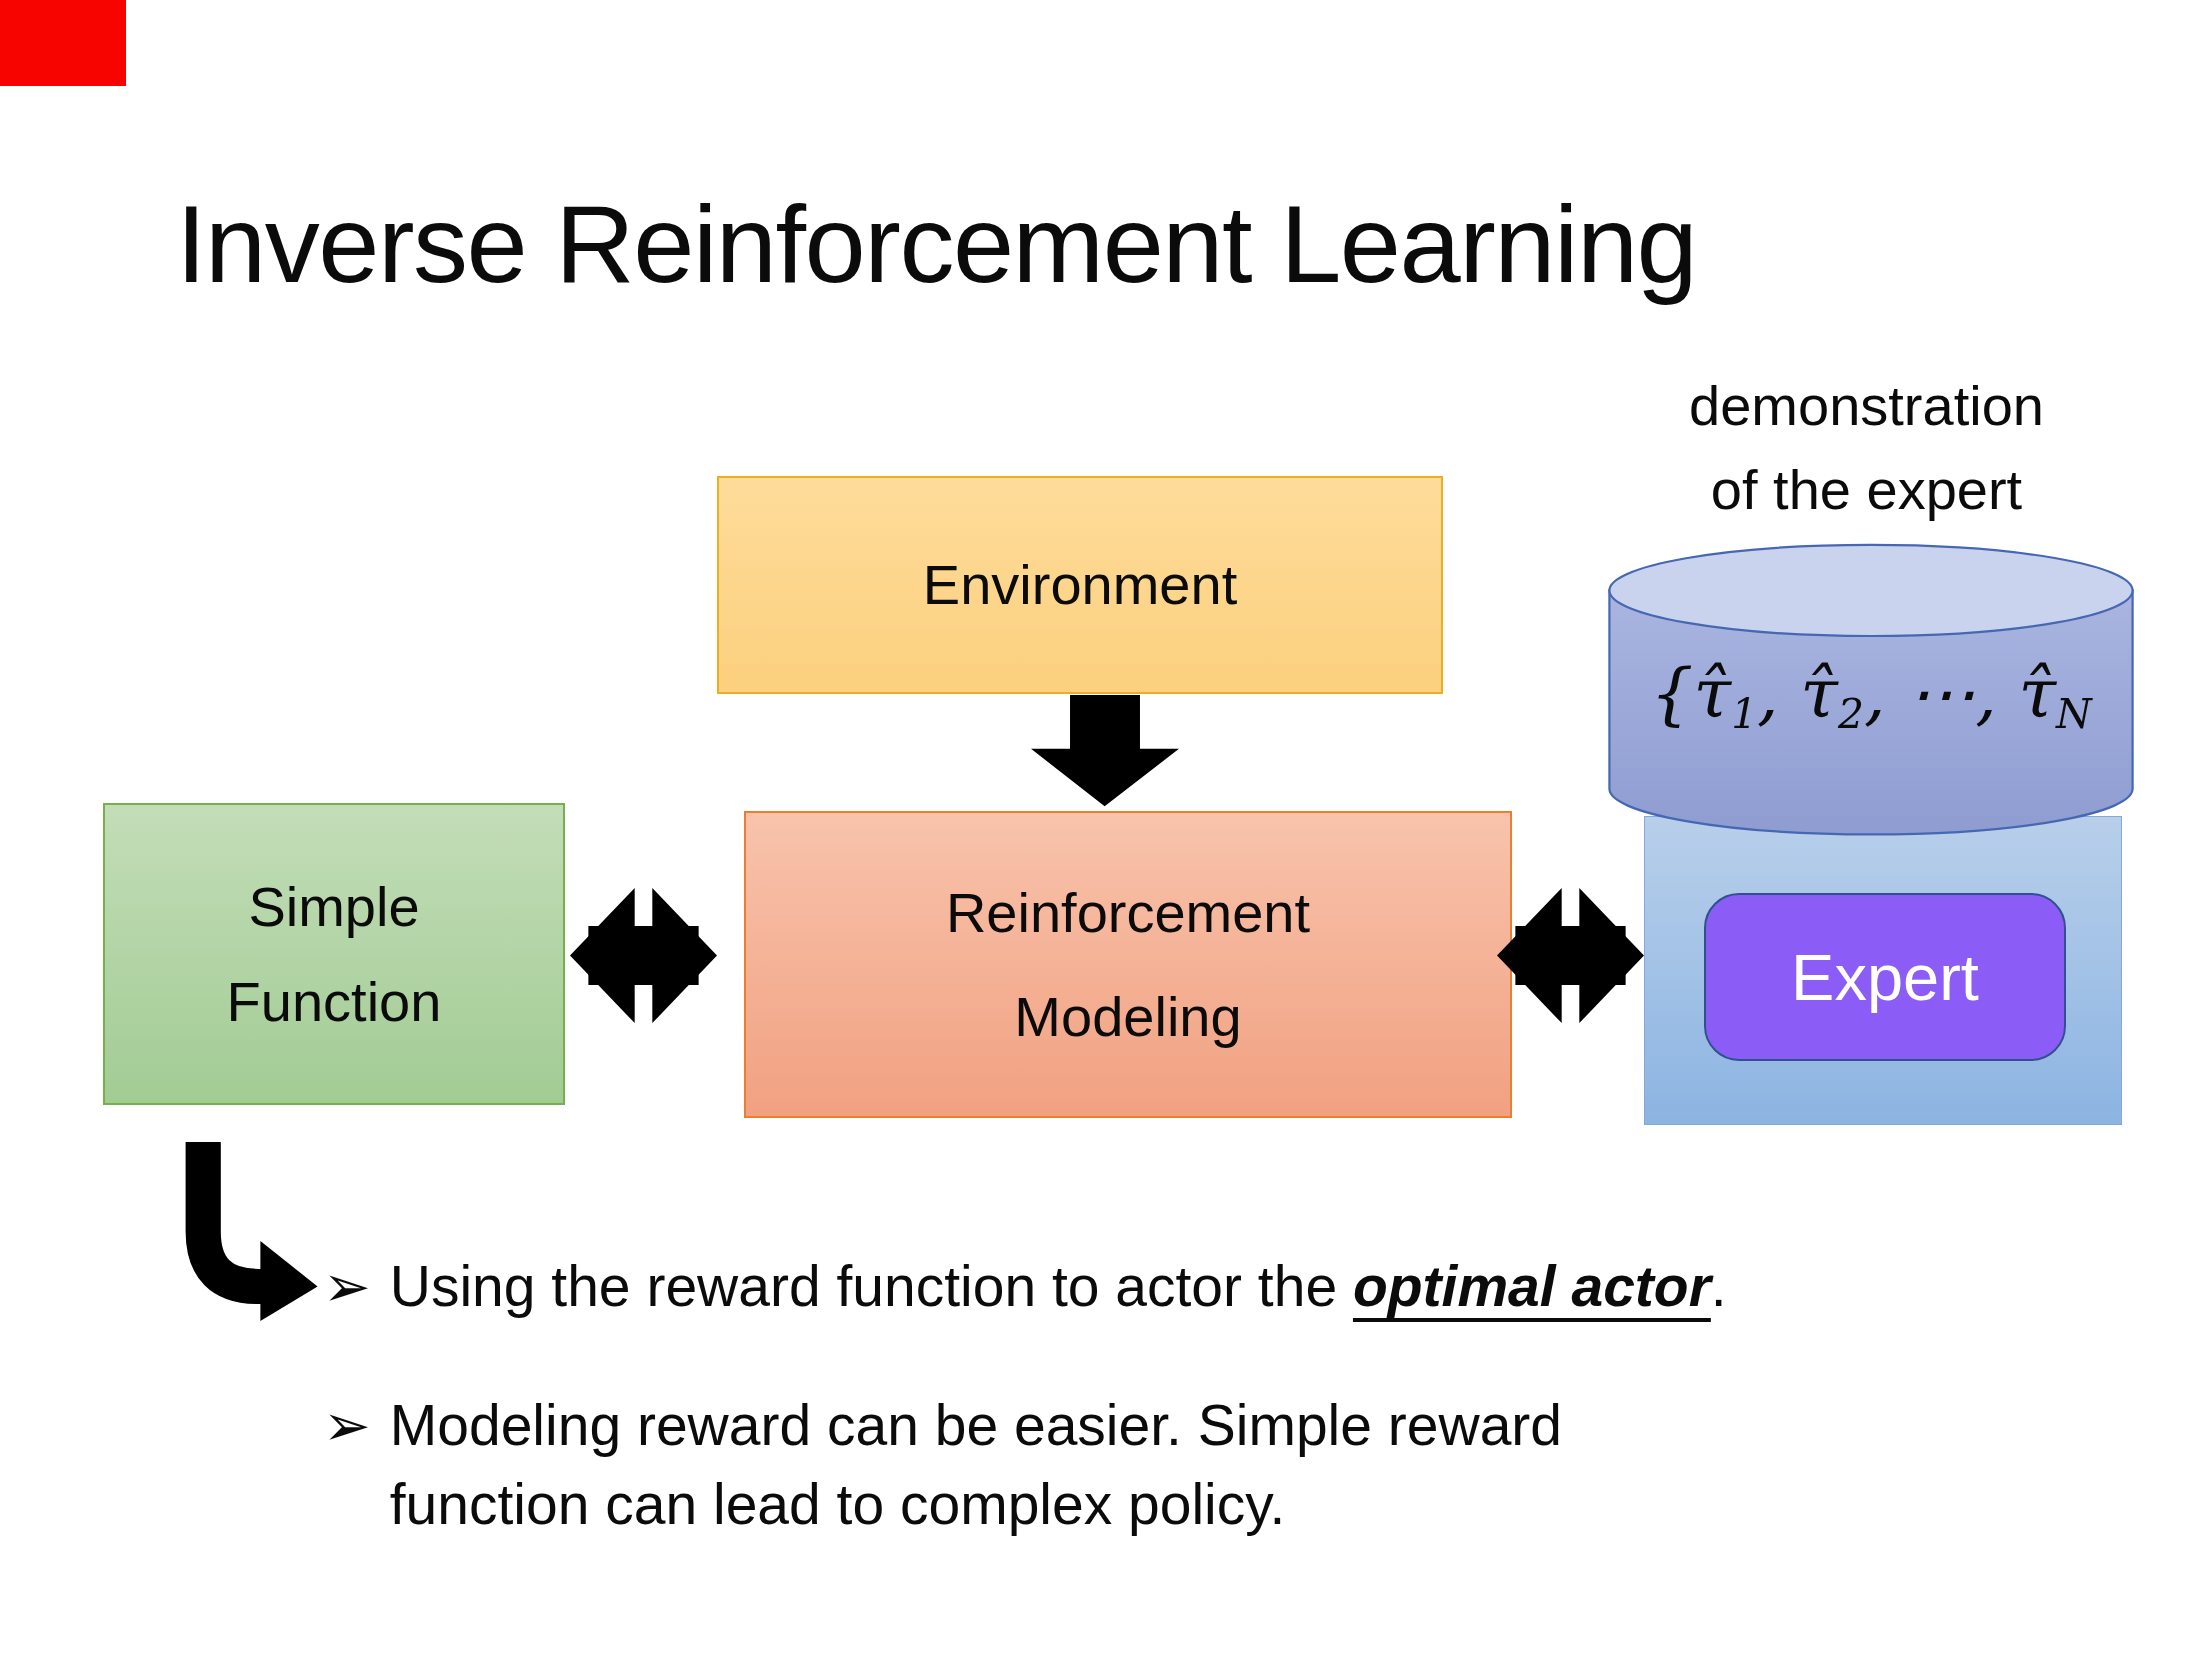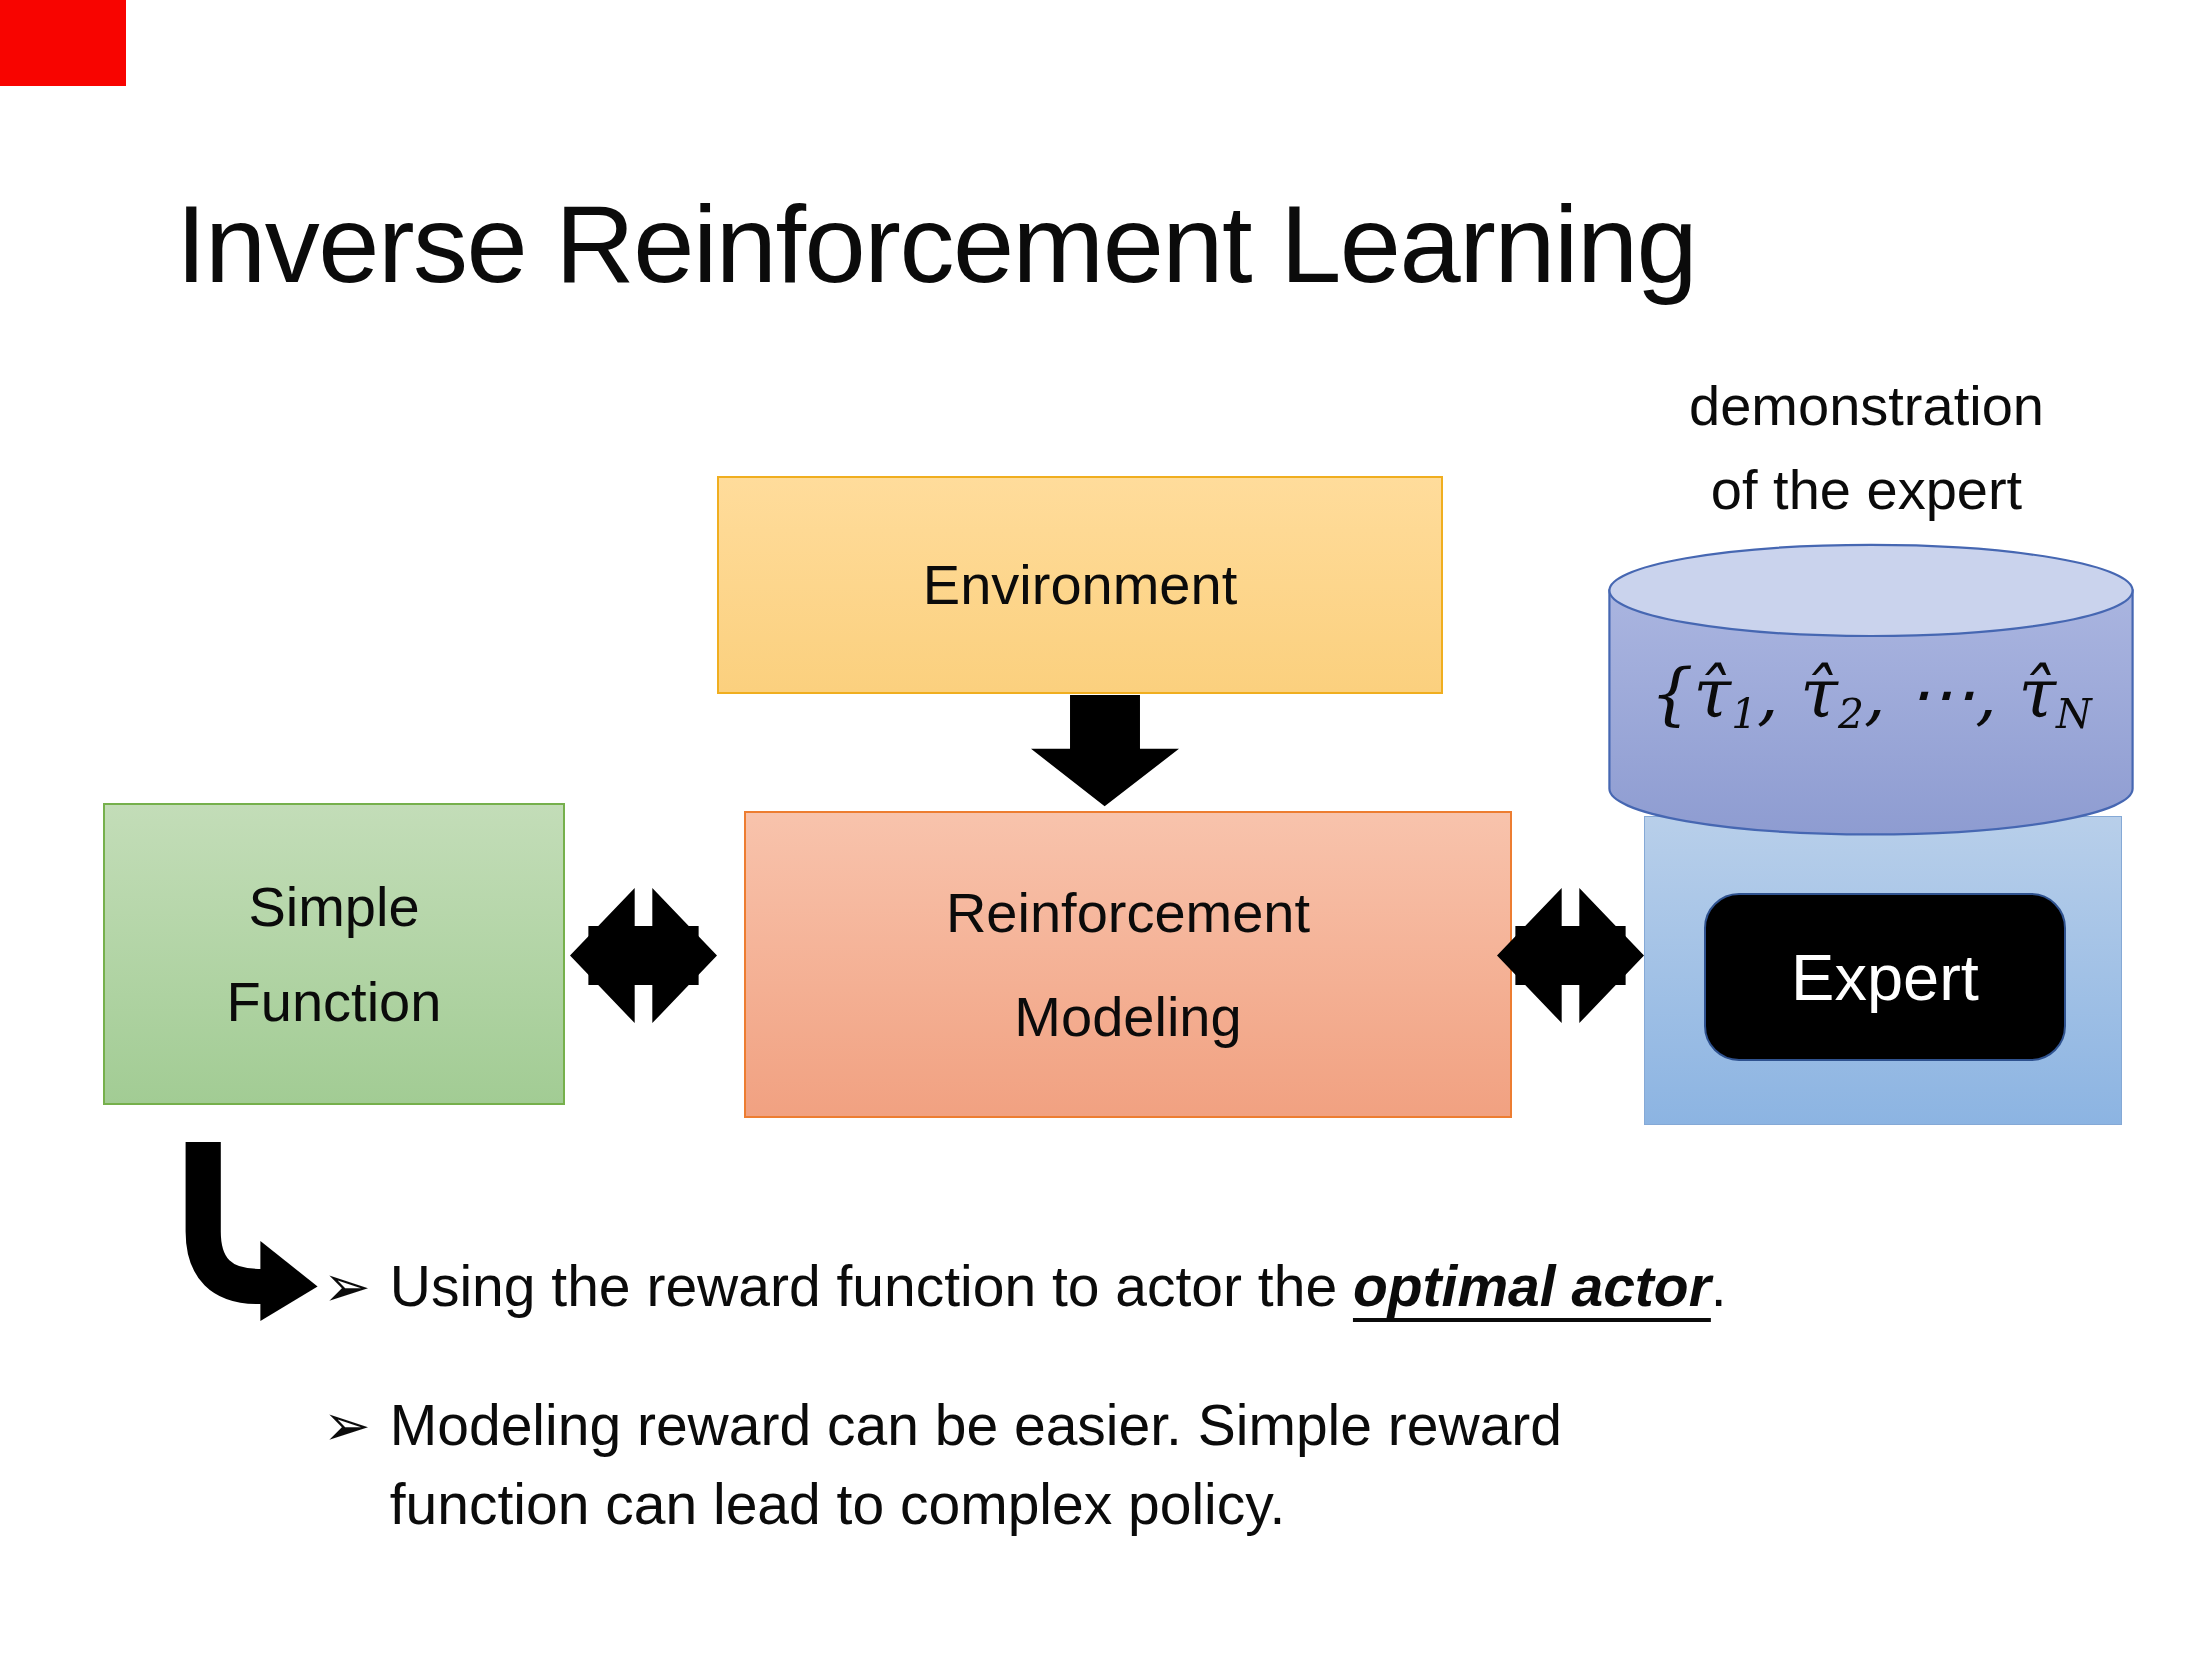--- a/index.html
+++ b/index.html
@@ -33,21 +33,21 @@
   .rl-box{left:728px;top:811px;width:768px;height:307px;
            background:linear-gradient(#f8c3ac,#f1a181);border:2.9px solid #ed7d31;box-sizing:border-box;
            line-height:1.85;margin-left:16px;}
   .rl-box::before{content:"";position:absolute;top:-7.4px;left:7.4px;right:-7.4px;bottom:7.4px;
            border:2.2px solid #ed7d31;background:linear-gradient(#f8c3ac,#f1a181);z-index:-1;}
 
   .lightblue-box{left:1644px;top:816px;width:478px;height:309px;
            background:linear-gradient(#b8cfea,#8cb4e2);border:1.5px solid #85a9d6;box-sizing:border-box;}
 
   .expert-box{left:1704px;top:893px;width:362px;height:168px;border-radius:35px;
-           background:#000000;border:2.9px solid #2f528f;box-sizing:border-box;
+           background:#8b5cf6;border:2.9px solid #2f528f;box-sizing:border-box;
            display:flex;align-items:center;justify-content:center;
            color:#ffffff;font-size:65px;}
 
   
   .formula{left:1605px;top:654px;width:532px;text-align:center;
            font-family:"DejaVu Serif","Liberation Serif",serif;font-style:italic;
            font-size:68px;white-space:pre;z-index:5;}
   .formula sub{font-size:0.6em;vertical-align:-0.28em;}
 
   

